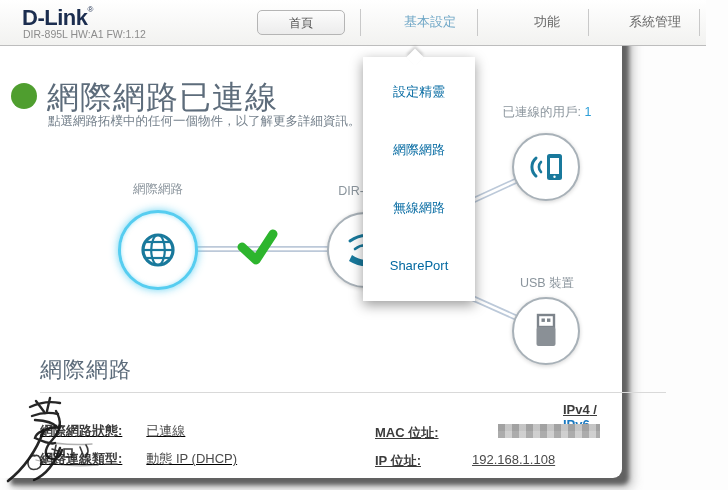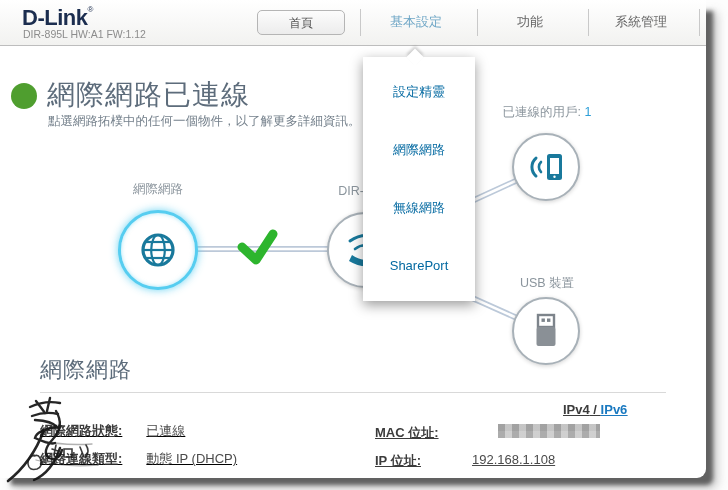--- a/index.html
+++ b/index.html
@@ -3,51 +3,51 @@
 <meta charset="utf-8">
 <style>
   html,body{margin:0;padding:0;}
   body{
     width:728px;height:490px;overflow:hidden;background:#ffffff;
     font-family:"Liberation Sans","DejaVu Sans",sans-serif;
     -webkit-font-smoothing:antialiased;
   }
   .stage{position:relative;width:728px;height:490px;background:#fdfdfd;}
   .window{
-    position:absolute;left:0;top:0;width:706px;height:478px;background:#ffffff;
+    position:absolute;left:0;top:0;width:622px;height:478px;background:#ffffff;
     border-radius:2px 2px 9px 2px;
     box-shadow:9px 9px 4px -2px rgba(78,78,78,.85), 12px 12px 10px rgba(120,120,120,.35);
     overflow:visible;
   }
   
   .topbar{
     position:absolute;left:0;top:0;width:706px;height:45px;
     background:linear-gradient(#ffffff,#f2f2f0);
     border-bottom:1px solid #bdbdbd;
   }
   .logo{position:absolute;left:22px;top:5px;font-size:22px;font-weight:800;
     color:#1b2d4f;letter-spacing:-.5px;}
   .logo sup{font-size:8px;font-weight:400;vertical-align:top;}
   .model{position:absolute;left:23px;top:28px;font-size:10.5px;color:#8c8c8c;}
-  .tab{position:absolute;top:13px;font-size:13px;color:#666;text-align:center;cursor:pointer;}
+  .tab{position:absolute;top:13px;font-size:13px;color:#666;text-align:right;cursor:pointer;}
   .home-btn{
     position:absolute;left:257px;top:10px;width:88px;height:25px;line-height:25px;
     text-align:center;font-size:12px;color:#555;
     background:linear-gradient(#fcfcfc,#ececec);
     border:1px solid #b5b5b5;border-radius:5px;box-sizing:border-box;cursor:pointer;
   }
   .tab-basic{left:376px;width:80px;color:var(--active_tab,#6ea6c6);}
   .tab-feat{left:500px;width:60px;font-family:Liberation Mono, monospace;}
   .tab-sys{left:601px;width:80px;}
   .nav-sep{position:absolute;top:9px;width:1px;height:27px;background:#c9c9c9;}
   .sep1{left:360px;}.sep2{left:477px;}.sep3{left:588px;}.sep4{left:699px;}
   
   .status-dot{position:absolute;left:11px;top:83px;width:26px;height:26px;border-radius:50%;
     background:var(--green_dot,#4f9e2f);}
-  .status-title{position:absolute;left:47px;top:76px;margin:0;font-size:28px;font-weight:400;
+  .status-title{position:absolute;left:47px;top:76px;margin:0;font-size:32px;font-weight:400;
     color:#5d6c7b;letter-spacing:1px;}
   .status-sub{position:absolute;left:48px;top:113px;margin:0;font-size:12.5px;color:#75818c;}
   
   .lines-svg{position:absolute;left:0;top:0;width:706px;height:478px;z-index:1;pointer-events:none;}
   .node-label{position:absolute;z-index:2;font-size:12.5px;color:#8b959d;text-align:center;}
   .lbl-internet{left:98px;top:181px;width:120px;}
   .lbl-router{left:305px;top:184px;width:120px;}
   .lbl-clients{left:477px;top:104px;width:140px;}
   .lbl-usb{left:487px;top:275px;width:120px;}
   .count{color:var(--count_blue,#2d9fd8);}

